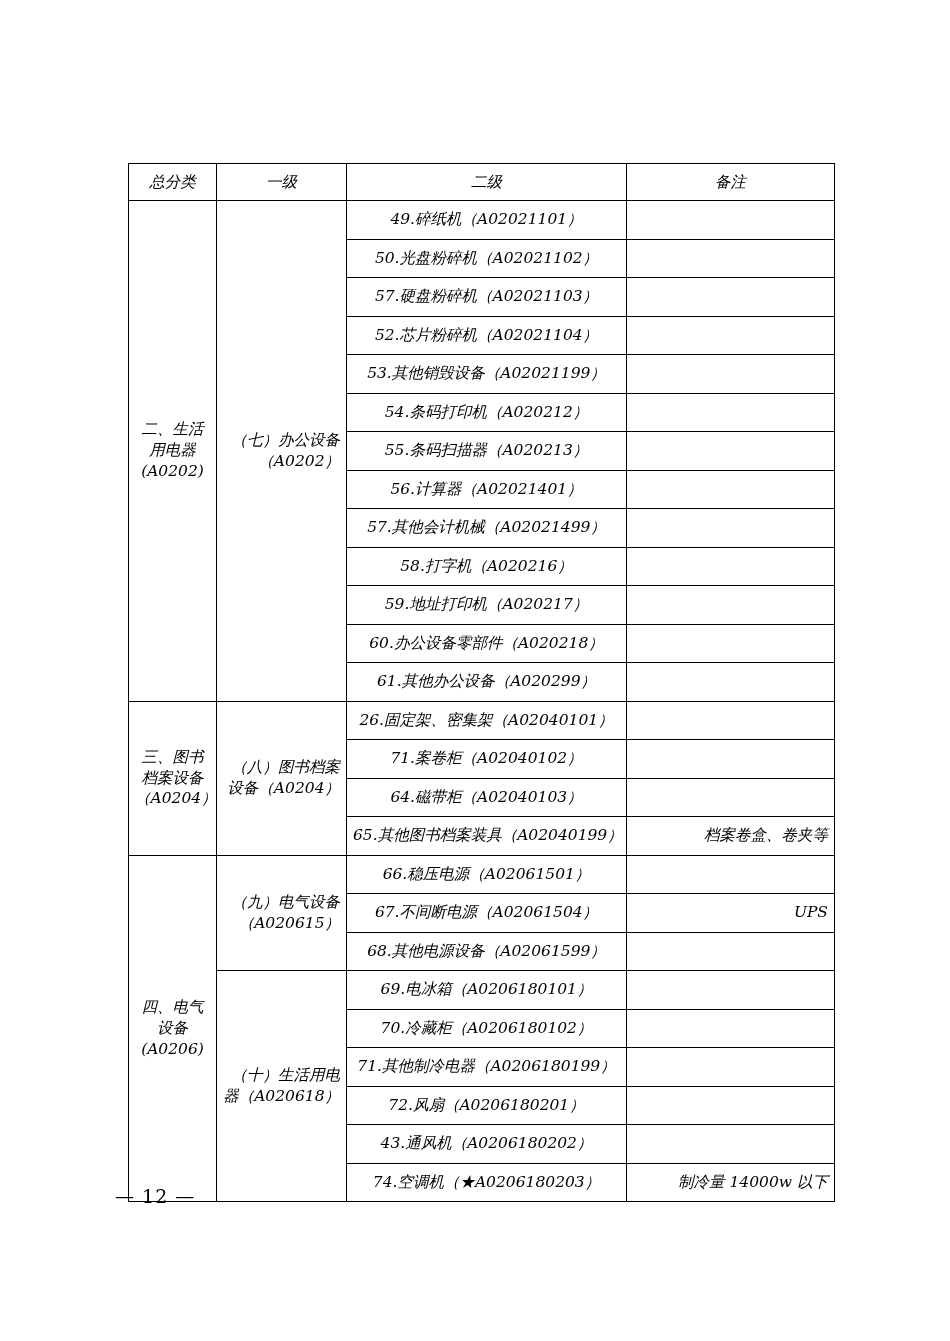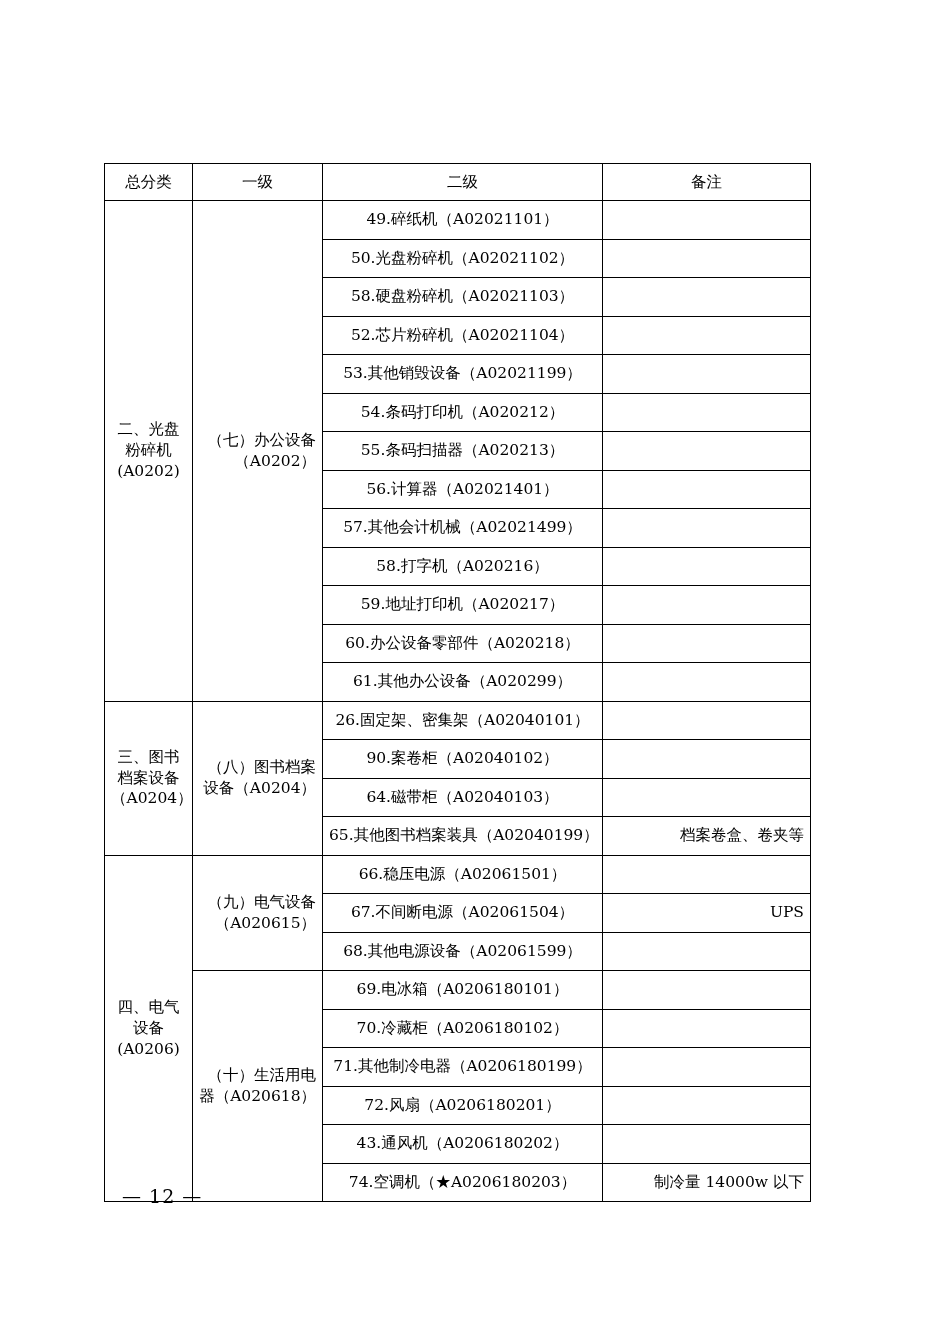--- a/index.html
+++ b/index.html
@@ -17,23 +17,24 @@
   .page {
     position: absolute;
     left: 0;
     top: 0;
     width: 950px;
     height: 1341px;
     box-sizing: border-box;
   }
   .table-wrap {
     position: absolute;
-    left: 104px;
+    left: 128px;
     top: 163px;
     width: 706px;
+    font-style: italic;
   }
   table.doc-table {
     border-collapse: collapse;
     width: 706px;
     table-layout: fixed;
   }
   table.doc-table td, table.doc-table th {
     border: 1px solid #000000;
     padding: 0 6px;
     font-size: 15.5px;
@@ -67,21 +68,21 @@
     text-align: center;
     height: 37.5px;
     white-space: nowrap;
   }
   td.note {
     text-align: right;
     white-space: nowrap;
   }
   .pagenum {
     position: absolute;
-    left: 122px;
+    left: 115px;
     top: 1185px;
     width: 200px;
     font-size: 19px;
     letter-spacing: 1px;
     font-family: "DejaVu Serif", "Liberation Serif", serif;
   }
 </style>
 </head>
 <body>
 
@@ -99,31 +100,31 @@
         <tr>
           <td>总分类</td>
           <td>一级</td>
           <td>二级</td>
           <td>备注</td>
         </tr>
       </thead>
       <tbody>
 
         <tr>
-          <td class="cat" rowspan="13">二、光盘粉碎机(A0202)</td>
+          <td class="cat" rowspan="13">二、生活用电器(A0202)</td>
           <td class="lvl1" rowspan="13">（七）办公设备（A0202）</td>
           <td class="lvl2">49.碎纸机（A02021101）</td>
           <td class="note"></td>
         </tr>
         <tr>
           <td class="lvl2">50.光盘粉碎机（A02021102）</td>
           <td class="note"></td>
         </tr>
         <tr>
-          <td class="lvl2">58.硬盘粉碎机（A02021103）</td>
+          <td class="lvl2">57.硬盘粉碎机（A02021103）</td>
           <td class="note"></td>
         </tr>
         <tr>
           <td class="lvl2">52.芯片粉碎机（A02021104）</td>
           <td class="note"></td>
         </tr>
         <tr>
           <td class="lvl2">53.其他销毁设备（A02021199）</td>
           <td class="note"></td>
         </tr>
@@ -160,21 +161,21 @@
           <td class="note"></td>
         </tr>
 
         <tr>
           <td class="cat" rowspan="4">三、图书档案设备（A0204）</td>
           <td class="lvl1" rowspan="4">（八）图书档案设备（A0204）</td>
           <td class="lvl2">26.固定架、密集架（A02040101）</td>
           <td class="note"></td>
         </tr>
         <tr>
-          <td class="lvl2">90.案卷柜（A02040102）</td>
+          <td class="lvl2">71.案卷柜（A02040102）</td>
           <td class="note"></td>
         </tr>
         <tr>
           <td class="lvl2">64.磁带柜（A02040103）</td>
           <td class="note"></td>
         </tr>
         <tr>
           <td class="lvl2">65.其他图书档案装具（A02040199）</td>
           <td class="note">档案卷盒、卷夹等</td>
         </tr>

